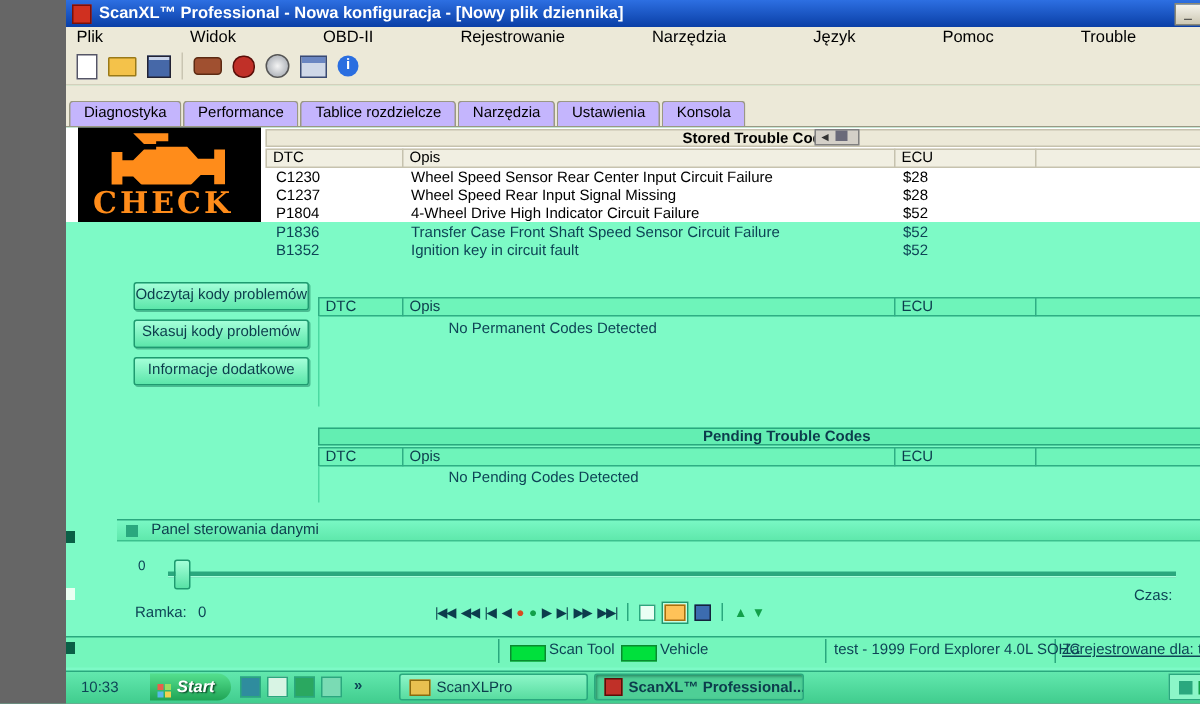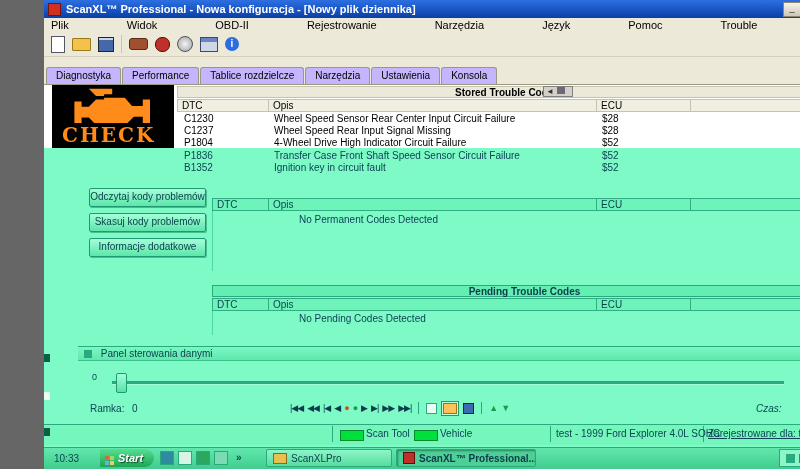--- a/index.html
+++ b/index.html
@@ -244,21 +244,21 @@
     <span class="t-mini doc"></span>
     <span class="t-sel">
         <span class="t-folder"></span>
       </span>
     <span class="t-mini save"></span>
     <span class="t-sep"></span>
     <span class="t-glyph grn">▲</span>
     <span class="t-glyph grn">▼</span>
   </div>
 
-  <span class="t" style="left:712px;top:403px;font-style:italic;">Czas:</span>
+  <span class="t" style="left:712px;top:392px;">Czas:</span>
   <span class="t" style="left:768px;top:403px;">00:00</span>
 
   <div class="statusbar abs"></div>
   <div class="ssep" style="left:288px;"></div>
   <div class="ssep" style="left:506px;"></div>
   <div class="ssep" style="left:659px;"></div>
   <div class="led" style="left:296px;top:430px;"></div>
   <span class="t" style="left:322px;top:428px;">Scan Tool</span>
   <div class="led" style="left:370px;top:430px;"></div>
   <span class="t" style="left:396px;top:428px;">Vehicle</span>

